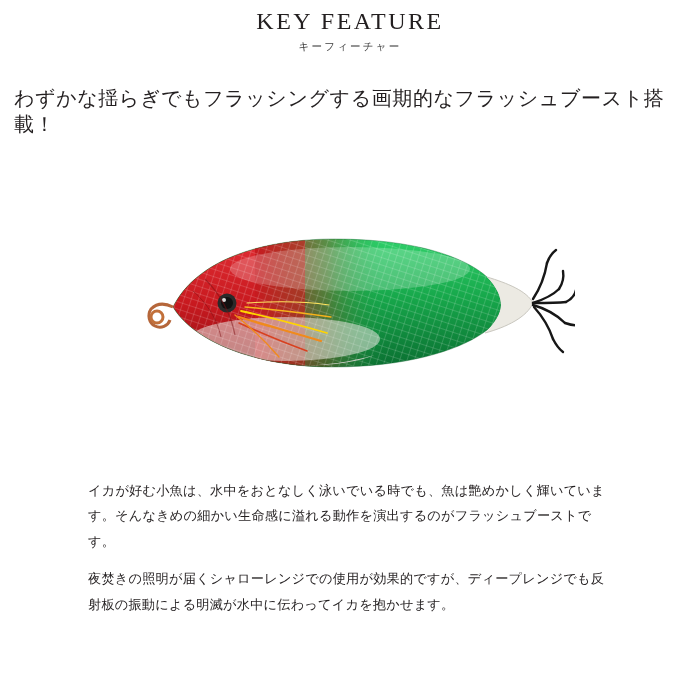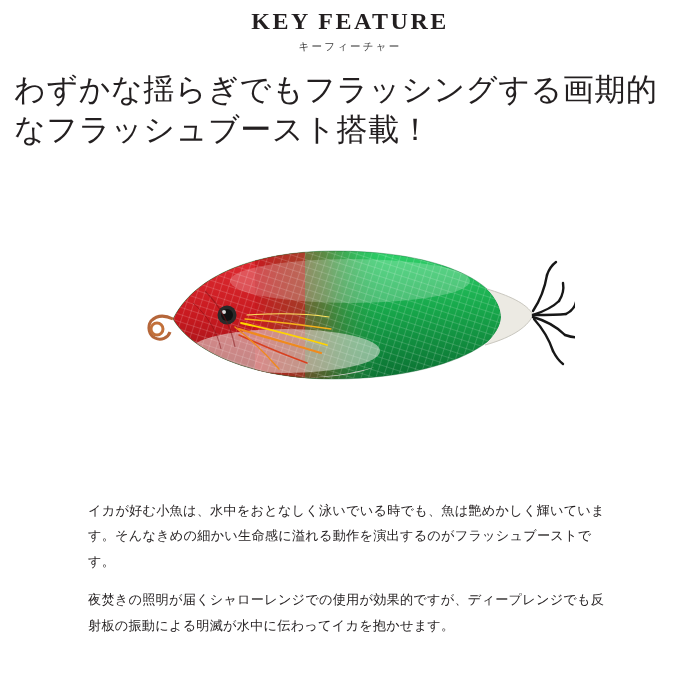--- a/index.html
+++ b/index.html
@@ -22,40 +22,40 @@
     box-sizing: border-box;
   }
 
   
   .header {
     text-align: center;
     padding-top: 8px;
   }
   .header .title {
     font-family: "Liberation Serif", serif;
-    font-weight: bold;
+    font-weight: normal;
     font-size: 24px;
     letter-spacing: 2.5px;
     color: #231f20;
     line-height: 1.1;
   }
   .header .subtitle {
     font-family: "Liberation Sans", sans-serif;
     font-size: 10.5px;
     letter-spacing: 2.2px;
     color: #3b3b3b;
     margin-top: 6px;
   }
 
   
   .lead {
-    margin: 16px 0 0 0;
+    margin: 32px 0 0 0;
     padding: 0 14px 0 14px;
     font-family: "Liberation Serif", serif;
-    font-size: 31px;
+    font-size: 20px;
     line-height: 1.28;
     letter-spacing: 0.6px;
     color: #231f20;
     text-align: left;
   }
 
   
   .figure {
     position: relative;
     height: 330px;
@@ -73,21 +73,21 @@
   
   .body-copy {
     padding: 0 88px 0 88px;
     font-family: "Liberation Serif", serif;
     font-size: 13.2px;
     line-height: 1.95;
     color: #231f20;
     letter-spacing: 0.2px;
   }
   .body-copy p {
-    margin: 12px 0 11px 0;
+    margin: 4px 0 11px 0;
     text-align: left;
   }
   .body-copy p:last-child { margin-bottom: 0; }
 </style>
 </head>
 <body>
 
 <div class="page">
 
   <div class="header">

